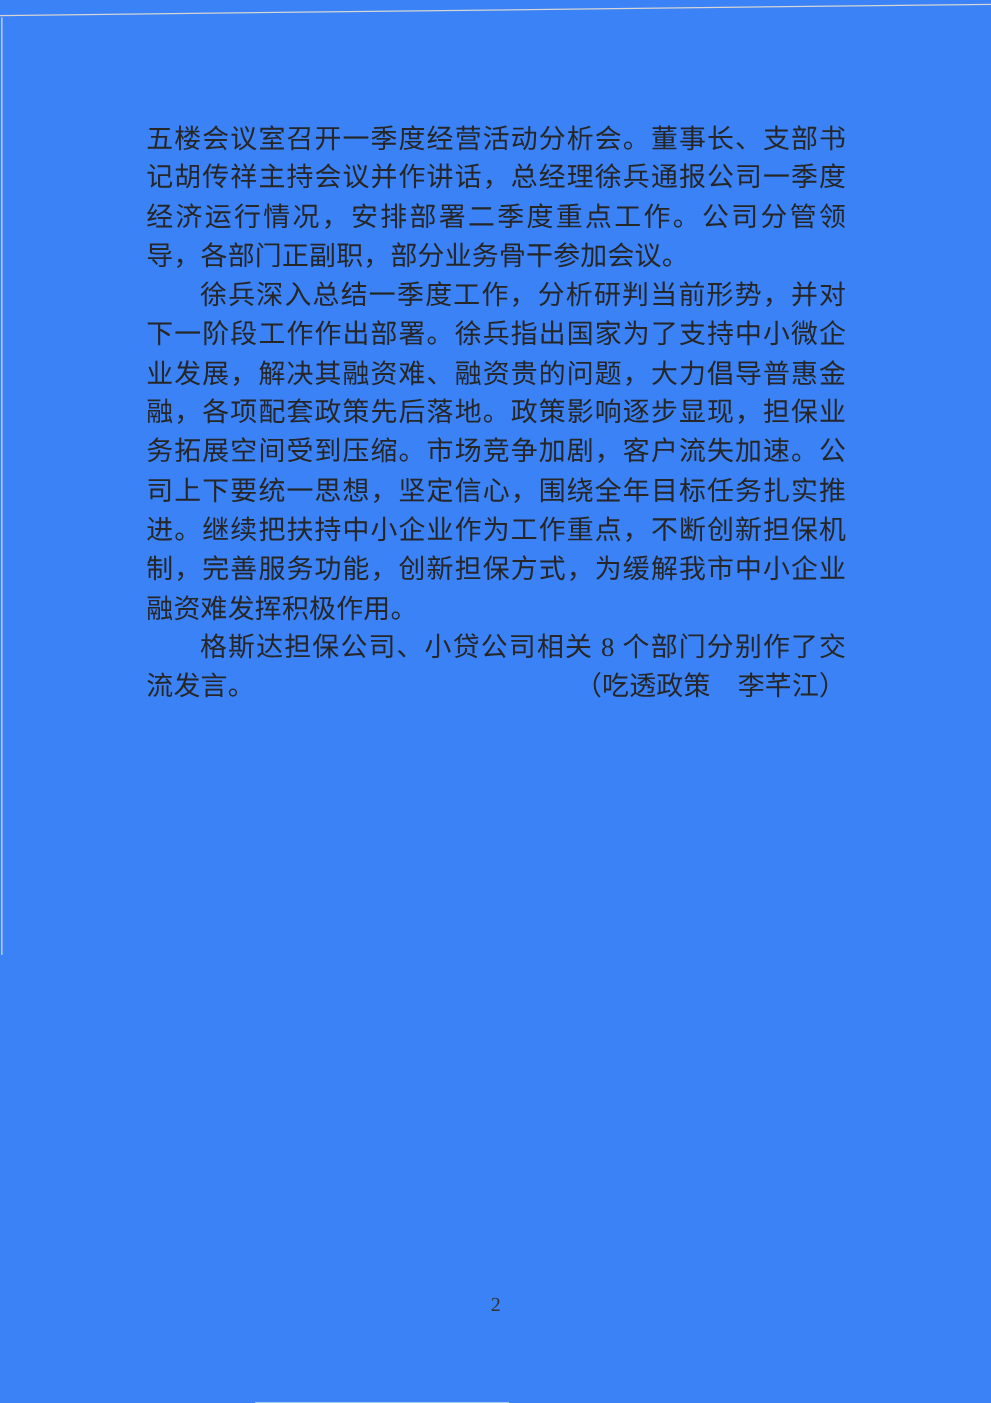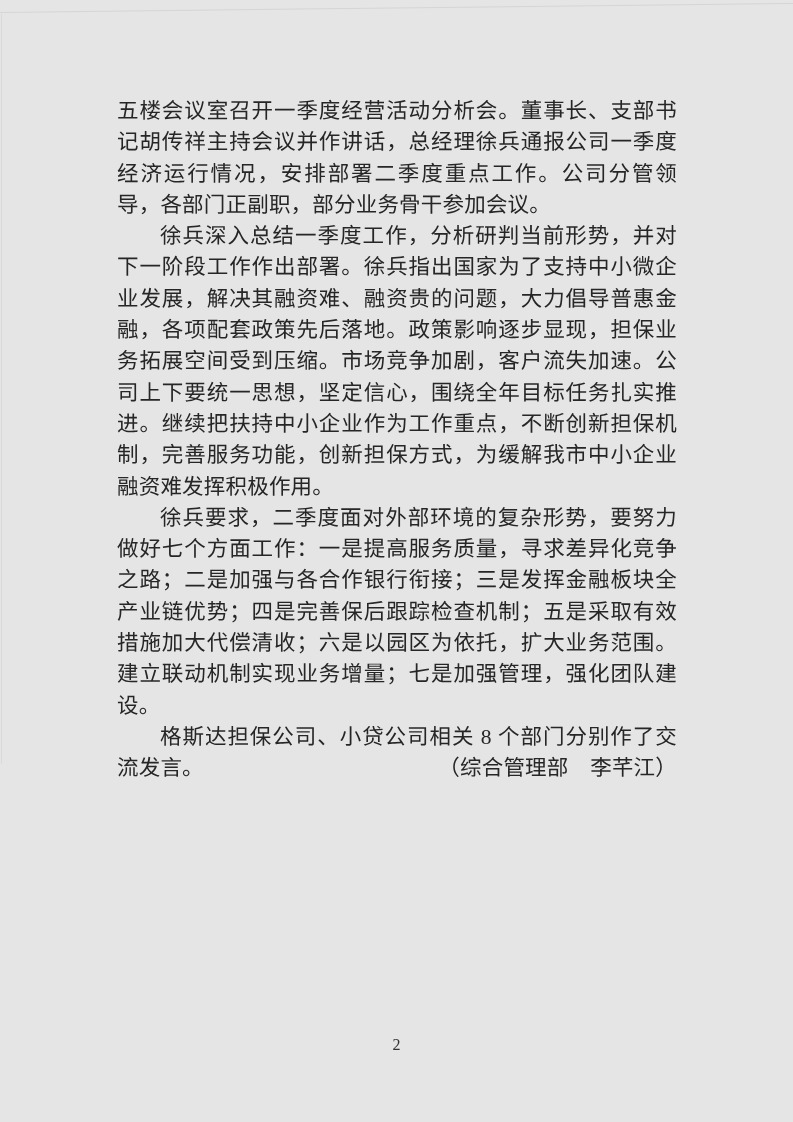--- a/index.html
+++ b/index.html
@@ -4,21 +4,21 @@
 <style>
   html, body {
     margin: 0;
     padding: 0;
     background: #ffffff;
   }
   .page {
     position: relative;
     width: 793px;
     height: 1122px;
-    background: #e5e5e5;
+    background: #3b82f6;
     overflow: hidden;
     font-family: "Liberation Serif", serif;
     color: #262626;
   }
   
   .scan-line-top {
     position: absolute;
     top: 12px;
     left: -4px;
     width: 801px;
@@ -73,21 +73,20 @@
 <body>
 
 <div class="page">
 
   <div class="scan-line-top"></div>
   <div class="scan-line-left"></div>
 
   <main class="content">
     <p class="para no-indent">五楼会议室召开一季度经营活动分析会。董事长、支部书记胡传祥主持会议并作讲话，总经理徐兵通报公司一季度经济运行情况，安排部署二季度重点工作。公司分管领导，各部门正副职，部分业务骨干参加会议。</p>
     <p class="para">徐兵深入总结一季度工作，分析研判当前形势，并对下一阶段工作作出部署。徐兵指出国家为了支持中小微企业发展，解决其融资难、融资贵的问题，大力倡导普惠金融，各项配套政策先后落地。政策影响逐步显现，担保业务拓展空间受到压缩。市场竞争加剧，客户流失加速。公司上下要统一思想，坚定信心，围绕全年目标任务扎实推进。继续把扶持中小企业作为工作重点，不断创新担保机制，完善服务功能，创新担保方式，为缓解我市中小企业融资难发挥积极作用。</p>
-    <p class="para">徐兵要求，二季度面对外部环境的复杂形势，要努力做好七个方面工作：一是提高服务质量，寻求差异化竞争之路；二是加强与各合作银行衔接；三是发挥金融板块全产业链优势；四是完善保后跟踪检查机制；五是采取有效措施加大代偿清收；六是以园区为依托，扩大业务范围。建立联动机制实现业务增量；七是加强管理，强化团队建设。</p>
-    <p class="para closing-para"><span>格斯达担保公司、小贷公司相关 8 个部门分别作了交流发言。</span><span class="attribution">（综合管理部　李芊江）</span></p>
+    <p class="para closing-para"><span>格斯达担保公司、小贷公司相关 8 个部门分别作了交流发言。</span><span class="attribution">（吃透政策　李芊江）</span></p>
   </main>
 
   <footer class="page-footer">
     <span class="page-number">2</span>
   </footer>
 
 </div>
 
 </body></html>

